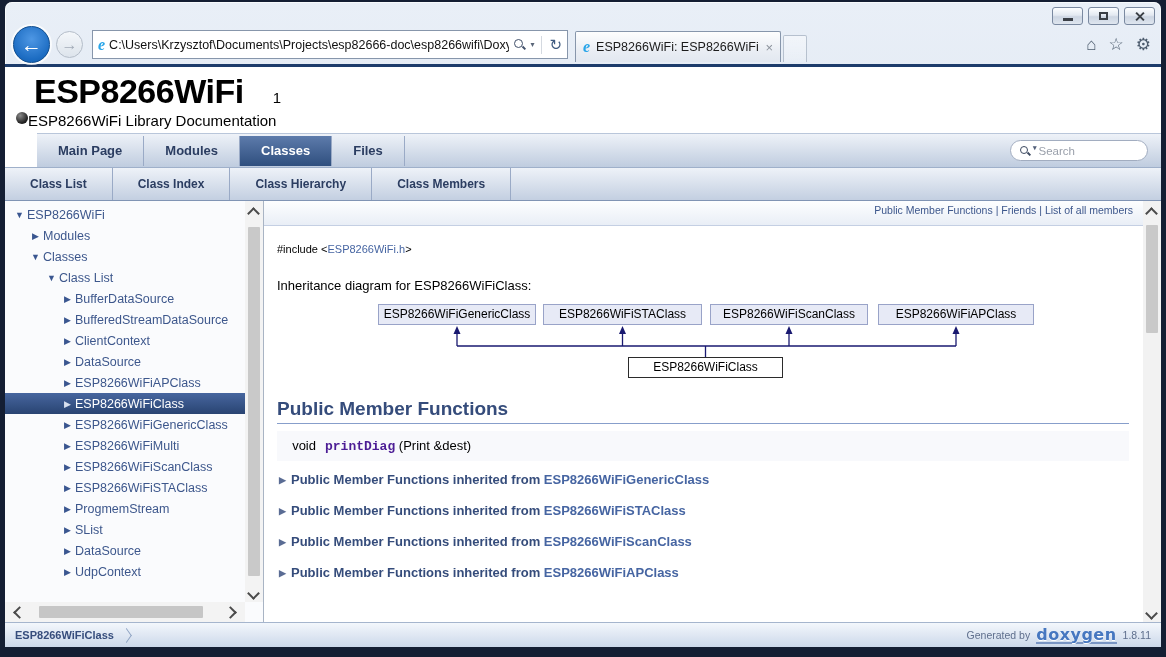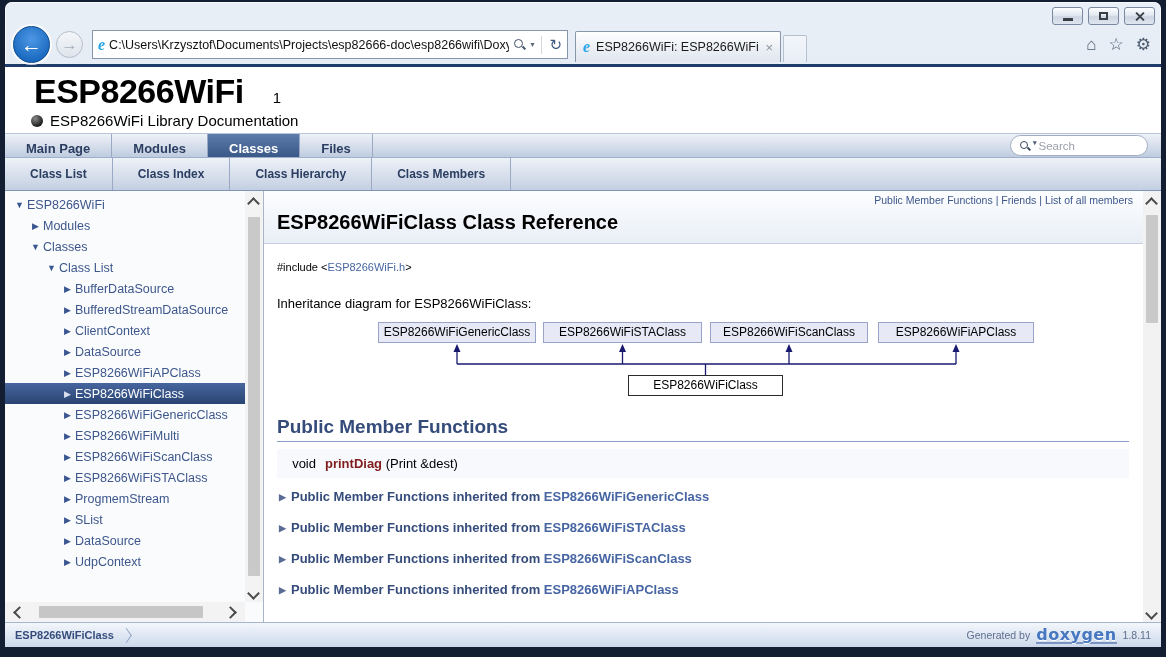--- a/index.html
+++ b/index.html
@@ -60,28 +60,28 @@
   .chromeicons span { cursor:pointer; line-height:1; }
 
   
   .page { flex:1; min-height:0; background:#fff; border-top:3px solid #1d3c6b;
     display:flex; flex-direction:column; }
 
   .sitehead { flex:none; padding-top:5px; }
   .projrow { padding-left:29px; display:flex; align-items:baseline; }
   .projname { font-size:34px; font-weight:600; color:#000; letter-spacing:-.5px; }
   .projnum { font-size:15px; color:#000; margin-left:29px; }
-  .briefrow { padding-left:26px; display:flex; align-items:center; gap:7px; margin-top:1px; padding-bottom:4px; }
+  .briefrow { padding-left:11px; display:flex; align-items:flex-start; margin-top:1px; padding-bottom:4px; }
   .globe { width:12px; height:12px; border-radius:50%; flex:none;
     background:radial-gradient(circle at 35% 30%, #8a8a8a, #1c1c1c 70%); }
   .projbrief { font-size:15px; color:#000; }
 
-  .tabrow1 { flex:none; height:24px; display:flex; align-items:flex-start;
+  .tabrow1 { flex:none; height:34px; display:flex; align-items:center;
     background:linear-gradient(#eef2f8,#bfccdf); border-top:1px solid #b9c6da;
-    font-size:13px; font-weight:bold; color:#2b3d61; }
+    font-size:13px; font-weight:bold; color:#2b3d61;margin-left:32px; }
   .tab1 { padding:0 21px; line-height:30px; border-right:1px solid #9aaac6; cursor:pointer; }
   .tab1.active { background:linear-gradient(#5d7bab,#2f4f7e); color:#fff; }
   .searchwrap { margin-left:auto; align-self:center; margin-right:13px; }
   .searchbox { width:138px; height:21px; border:1px solid #a2adc0; border-radius:11px;
     background:#fff; display:flex; align-items:center; padding:0 4px 0 8px; gap:2px; }
   .searchbox input { border:none; outline:none; flex:1; min-width:0; font-size:11.5px; color:#333;
     background:transparent; font-family:"Liberation Sans", sans-serif; }
   .searchbox input::placeholder { color:#9aa0ab; }
   .smag { position:relative; width:12px; height:12px; flex:none; }
   .smag::before { content:""; position:absolute; left:1px; top:1px; width:6px; height:6px;
@@ -135,21 +135,21 @@
   .diagram { position:relative; height:77px; margin-bottom:17px; }
   .dbox { position:absolute; top:0; height:21px; line-height:19px; text-align:center;
     font-size:12px; background:#e7eaf6; border:1px solid #99a3c8; color:#000; cursor:pointer; white-space:nowrap; }
   .dbox.child { top:53px; background:#fff; border:1.5px solid #2b2b2b; }
   .dsvg { position:absolute; inset:0; }
 
   .groupheader { font-size:19px; color:#354C7B; padding-bottom:3px; border-bottom:1px solid #879ECB; margin-bottom:0; }
   .memrow { display:flex; background:#f8f9fc; border-top:2px solid #fff; border-bottom:2px solid #fff;
     padding:7px 0; margin-top:5px; }
   .memtype { width:48px; flex:none; text-align:right; padding-right:9px; }
-  .memname a { color:#7f1d1d; font-weight:bold; text-decoration:none; cursor:pointer; }
+  .memname a { color:#4c1d95; font-weight:bold; text-decoration:none; cursor:pointer;font-family:Liberation Mono, monospace; }
   .inhrow { display:flex; align-items:center; padding:8px 0 7px 2px; margin-top:1px;
     font-weight:bold; color:#354C7B; cursor:pointer; }
   .inharrow { font-size:9px; color:#5a6c94; width:12px; flex:none; }
   .inhrow a { color:#4665A2; text-decoration:none; cursor:pointer; }
 
   .mthumb { position:absolute; left:3px; width:12px; background:#c9c9c9; border-radius:1px; }
 
   
   .navpath { flex:none; height:25px; background:linear-gradient(#f3f7fc,#ccd8ea);
     border-top:1px solid #a5b5cd; display:flex; align-items:center; padding:0 10px; }
@@ -335,21 +335,20 @@
         <div class="main">
           <div class="mcontent">
             <div class="dhead">
               <div class="summary">
                 <a>Public Member Functions</a>
                 <span>|</span>
                 <a>Friends</a>
                 <span>|</span>
                 <a>List of all members</a>
               </div>
-              <div class="dtitle">ESP8266WiFiClass Class Reference</div>
             </div>
 
             <div class="contents">
               <div class="include"><span>#include &lt;</span><a>ESP8266WiFi.h</a><span>&gt;</span></div>
 
               <div class="diagcap">Inheritance diagram for ESP8266WiFiClass:</div>
 
               <div class="diagram">
                 <svg class="dsvg" width="870" height="77">
                   <g stroke="#191970" stroke-width="1.3" fill="none">

